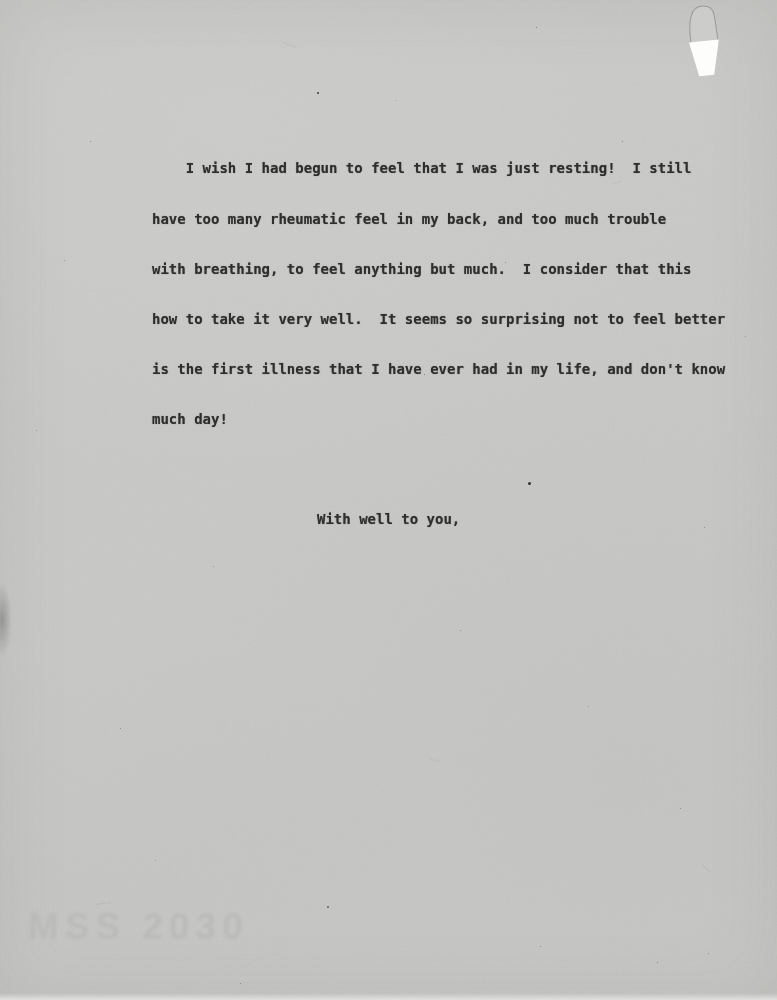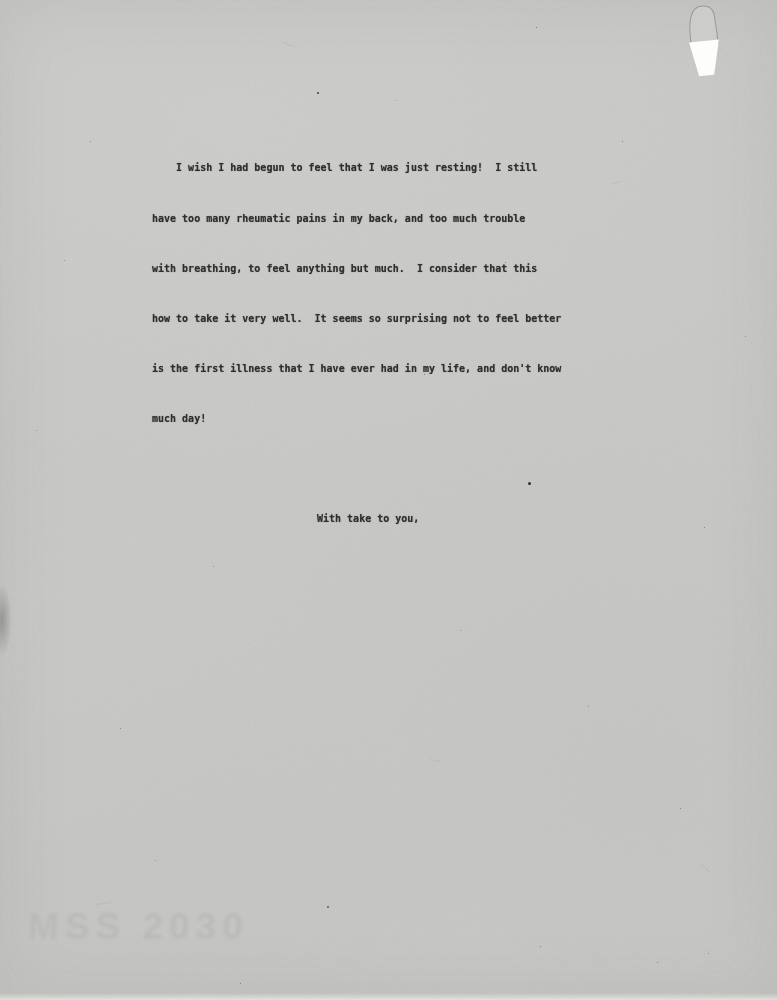--- a/index.html
+++ b/index.html
@@ -16,21 +16,21 @@
     box-shadow: inset 0 0 70px rgba(110,110,108,0.14);
     font-family:"DejaVu Sans Mono","Liberation Mono",monospace;
   }
   .grain {
     position:absolute; inset:0; width:100%; height:100%;
     pointer-events:none; opacity:.10;
   }
   .letter {
     position:absolute; left:152px; top:127px;
     color:var(--ink, #2e2e2c);
-    font-size:10px; line-height:16.7px; font-weight:700;
+    font-size:14px; line-height:16.7px; font-weight:700;
     white-space:pre;
     text-shadow:0 0 1px rgba(46,46,44,0.55);
   }
   .letter .line { height:16.7px; }
   .letter .spacer { height:16.7px; }
   .letter .closing { margin-left:165px; }
   .watermark {
     position:absolute; left:28px; top:906px;
     font-family:"Liberation Sans",sans-serif;
     font-size:37px; font-weight:700;
@@ -64,27 +64,27 @@
     <rect width="100%" height="100%" filter="url(#grain)"></rect>
   </svg>
 
   <div class="edge-smudge"></div>
   <div class="bottom-strip"></div>
 
   <div class="watermark">MSS 2030</div>
 
   <div class="letter">
     <div class="line">    I wish I had begun to feel that I was just resting!  I still</div>
-    <div class="line">have too many rheumatic pains in my back, and too much trouble</div>
+    <div class="line">have too many rheumatic feel in my back, and too much trouble</div>
     <div class="line">with breathing, to feel anything but much.  I consider that this</div>
     <div class="line">how to take it very well.  It seems so surprising not to feel better</div>
     <div class="line">is the first illness that I have ever had in my life, and don't know</div>
     <div class="line">much day!</div>
     <div class="spacer"></div>
-    <div class="line closing">With take to you,</div>
+    <div class="line closing">With well to you,</div>
   </div>
 
   <svg class="tab" viewBox="0 0 42 78" xmlns="http://www.w3.org/2000/svg">
     <path d="M9,41 C8,30 8,19 10,13 C12,6 17,3 22,3 C28,3 32,6 33,12 C34,18 35,28 36,39 L36,41 Z" fill="#cccccb" stroke="#7f7f7b" stroke-width="1" stroke-opacity="0.65"></path>
     <polygon points="7,39 37,37 31,72 16,73" fill="#fdfdfc"></polygon>
   </svg>
 
   <div id="decor">
       <div class="speck" style="left: 317px; top: 92px; width: 2px; height: 2px; opacity: 0.85;"></div>
       <div class="speck" style="left: 528px; top: 482px; width: 3px; height: 3px; opacity: 0.9;"></div>

